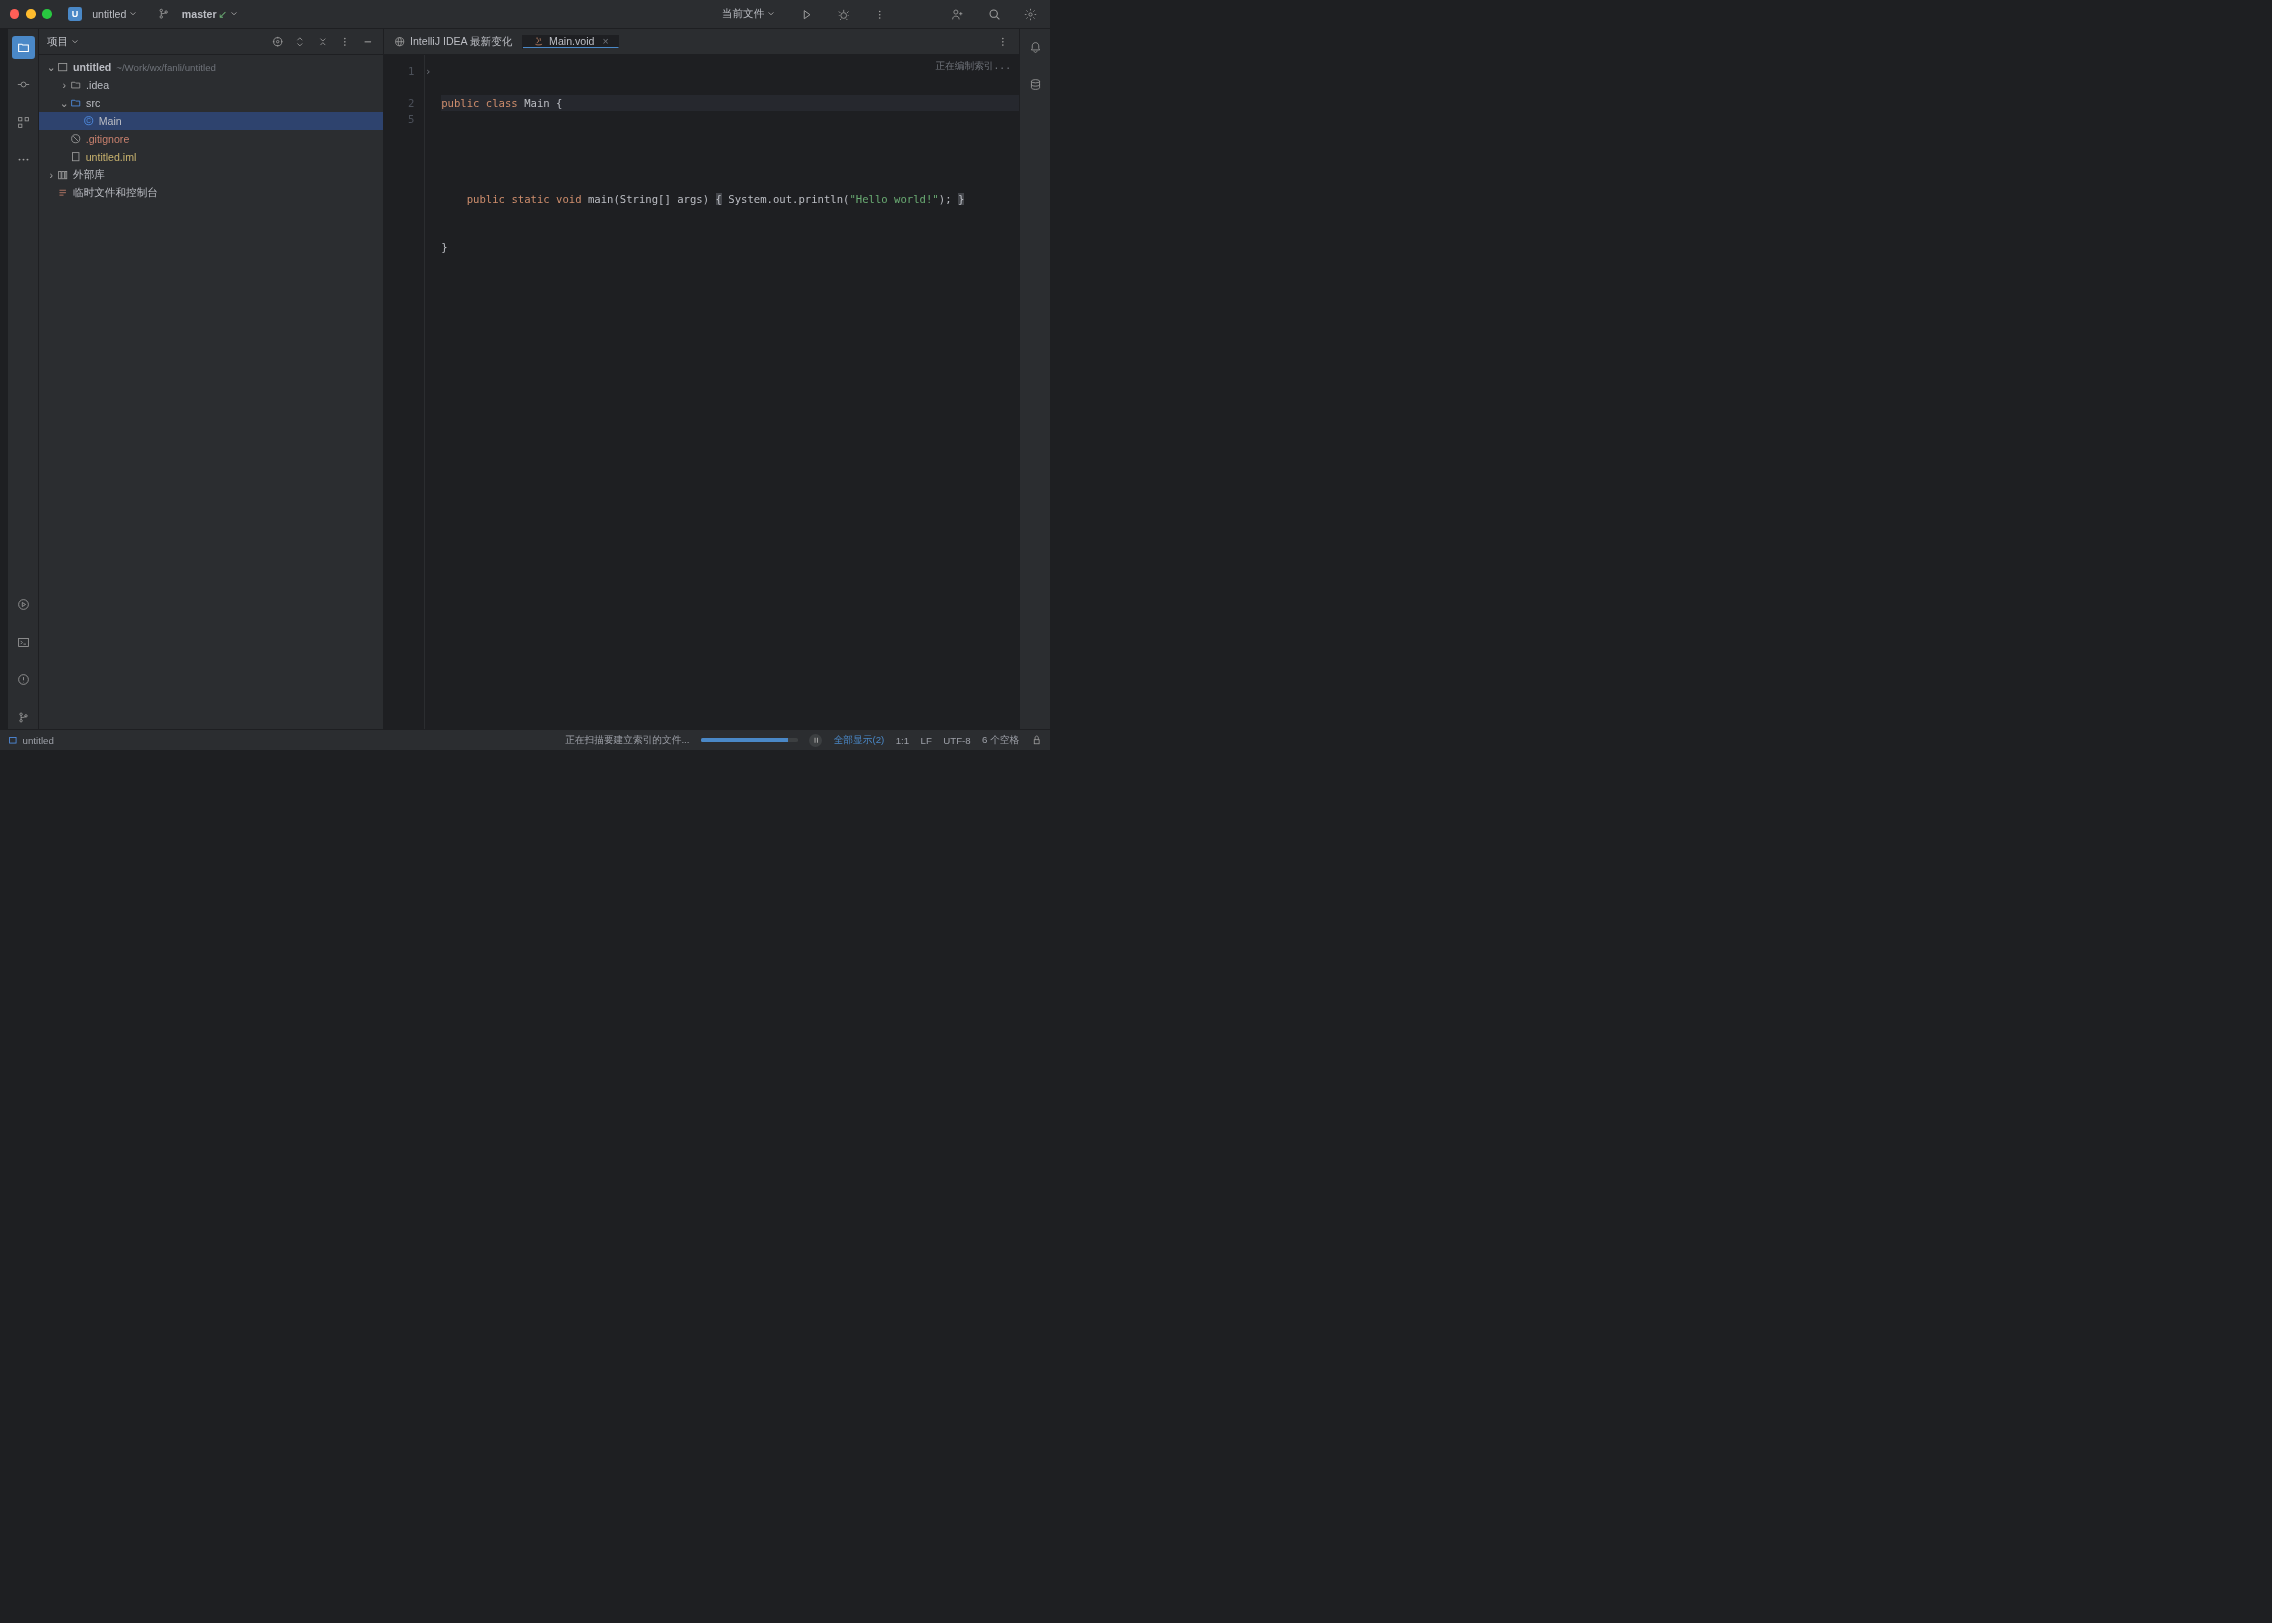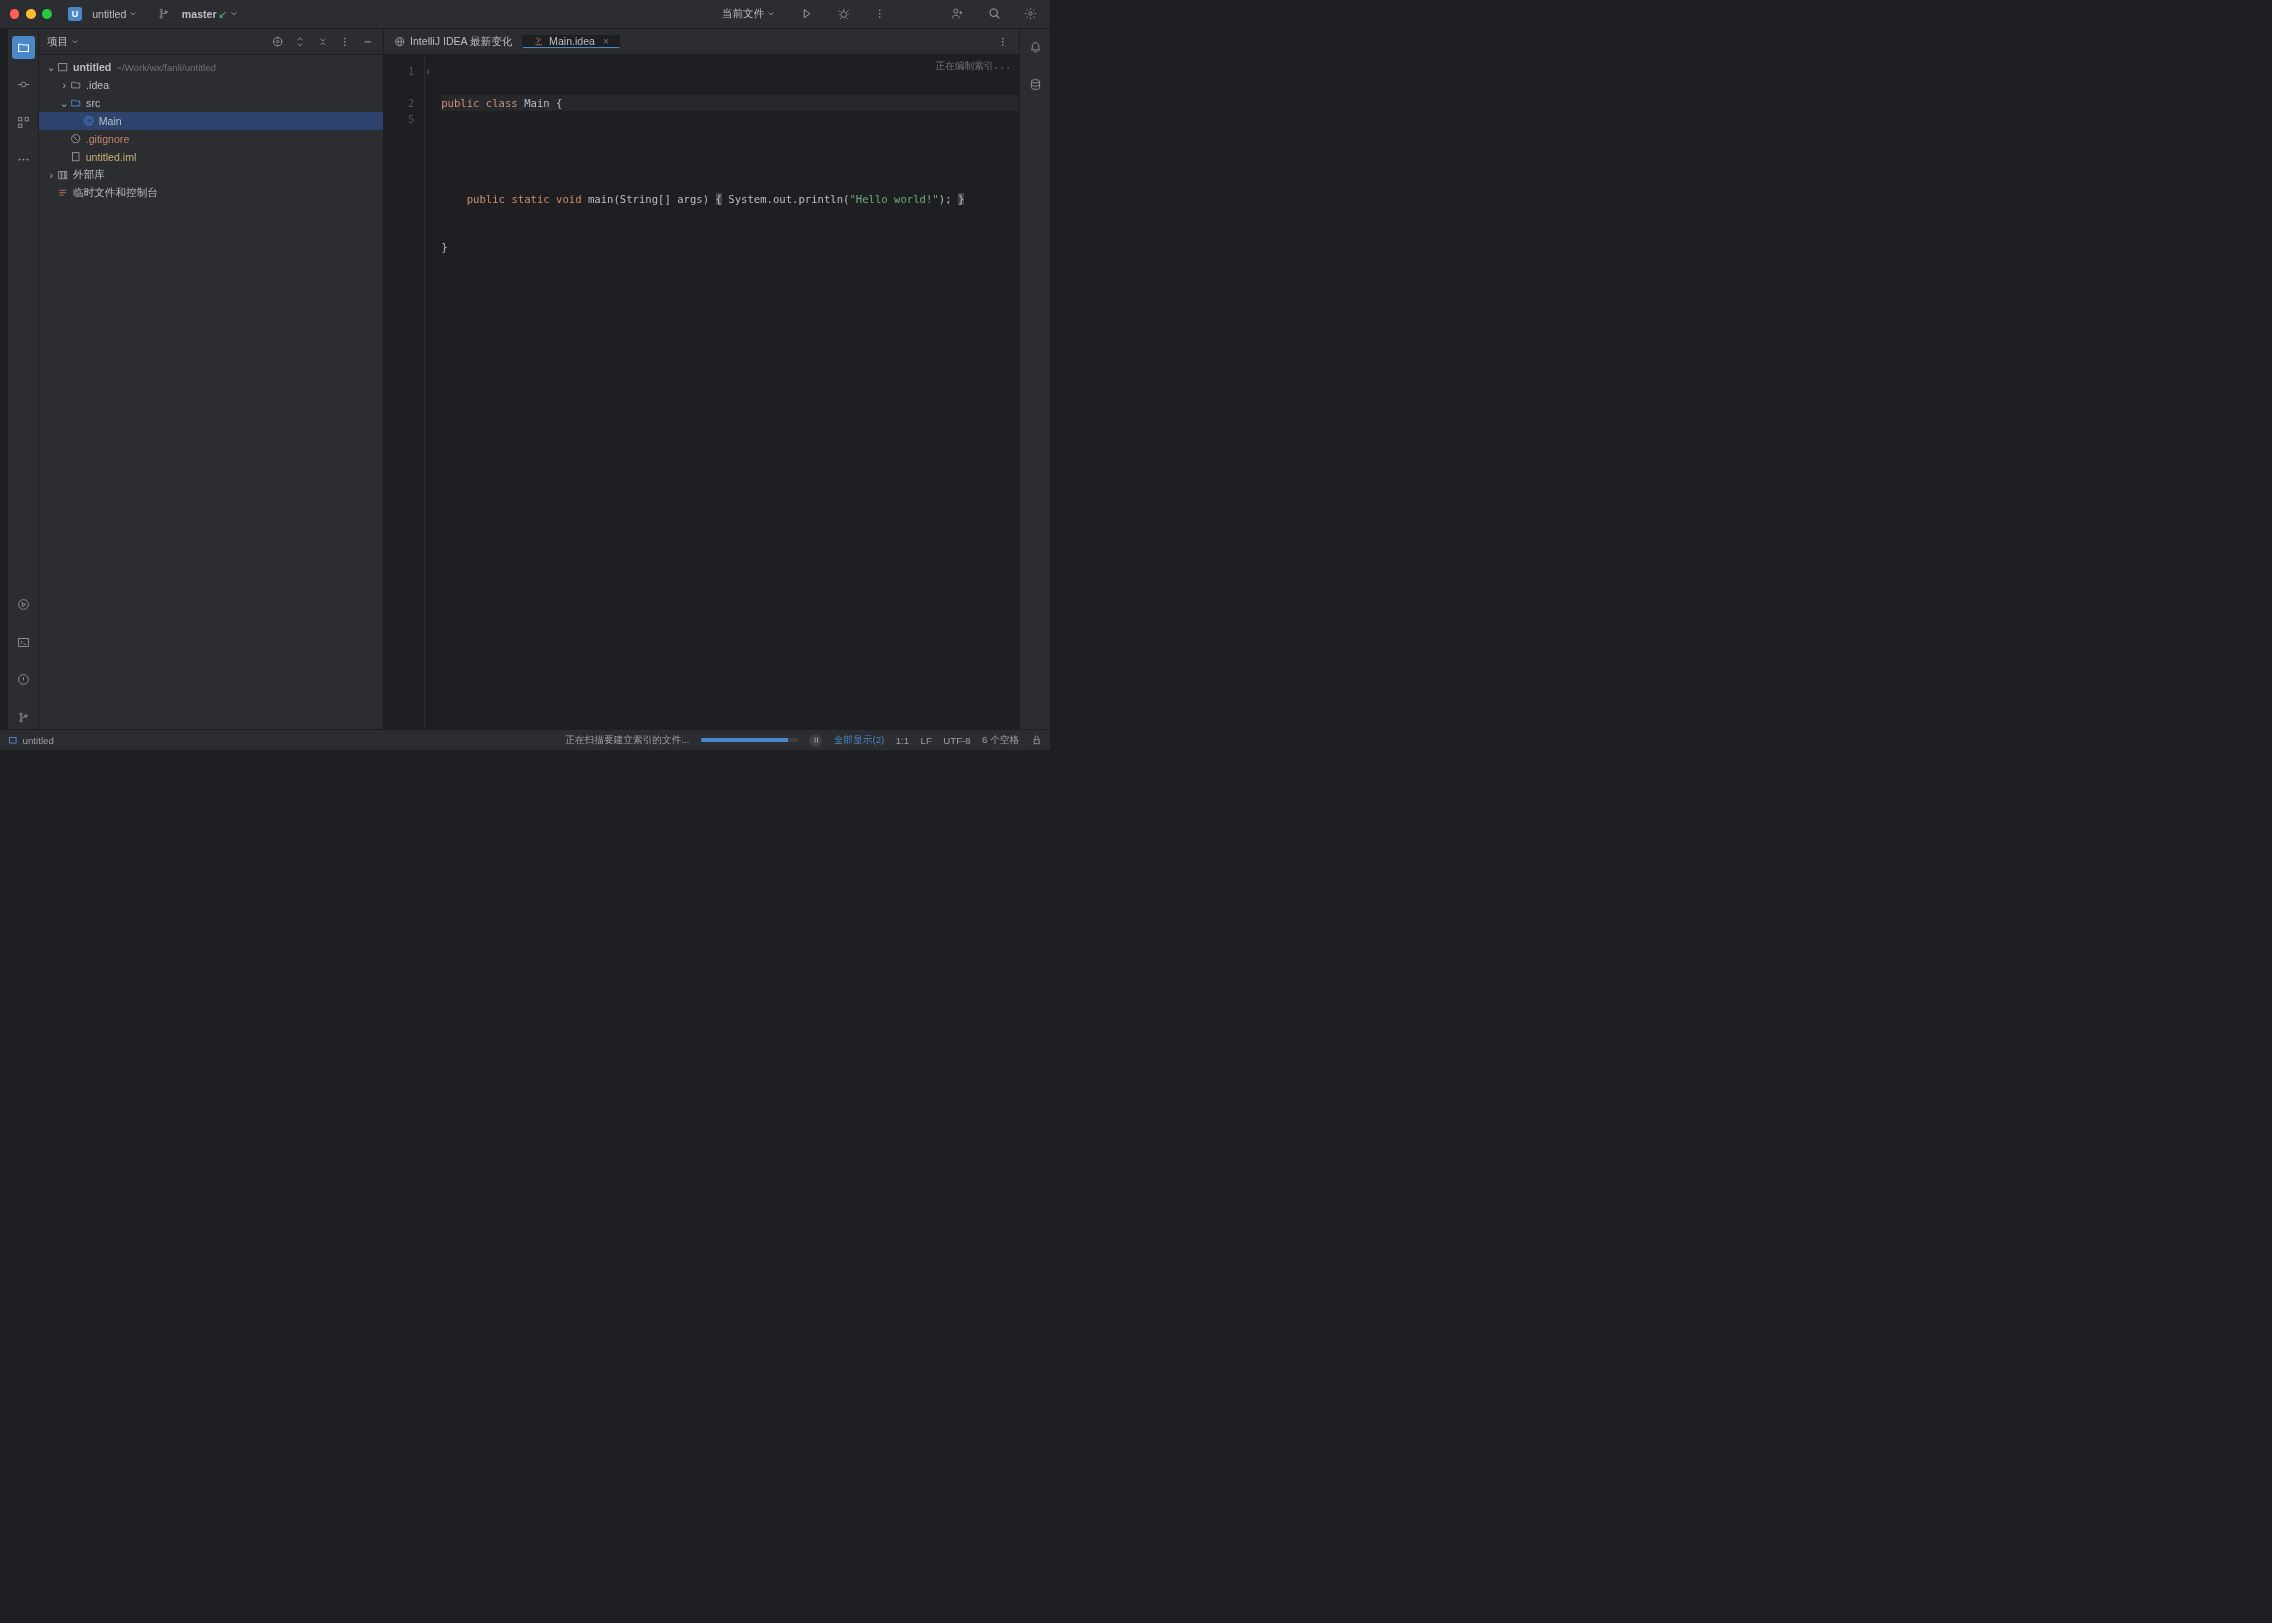--- a/index.html
+++ b/index.html
@@ -27,21 +27,21 @@
 .tl-max { background: #28c840; }
 .proj-badge {
   width: 14.6px; height: 14.6px; background: #4a88c7; border-radius: 2.4px;
   display: flex; align-items: center; justify-content: center;
   color: white; font-size: 9px; font-weight: bold; margin-right: 4.9px;
 }
 .tb-item { display: flex; align-items: center; padding: 3.2px 4.9px; color: #bcbec4; cursor: pointer; }
 .tb-item svg { margin-left: 3.2px; }
 .chevron { width: 8px; height: 8px; }
 .tb-spacer { flex: 1; }
-.tb-right { display: flex; align-items: flex-start; gap: 17px; }
+.tb-right { display: flex; align-items: flex-end; gap: 17px; }
 .icon-btn { width: 19.5px; height: 19.5px; display: flex; align-items: center; justify-content: center; cursor: pointer; color: #a0a0a0; }
 .main-area { display: flex; height: 700px; padding-left: 8px; }
 .left-rail {
   width: 31px; background: #2b2d30; display: flex; flex-direction: column;
   align-items: center; padding-top: 6.5px; gap: 14.6px; border-right: 0.8px solid #1e1f22;
 }
 .rail-btn {
   width: 23px; height: 23px; display: flex; align-items: center;
   justify-content: center; cursor: pointer; border-radius: 3.2px; color: #a0a0a0;
 }
@@ -384,21 +384,21 @@
             <circle cx="7" cy="7" r="5" fill="none" stroke="#a0a0a0"></circle>
             <ellipse cx="7" cy="7" rx="2" ry="5" fill="none" stroke="#a0a0a0"></ellipse>
             <path d="M2 7h10" stroke="#a0a0a0"></path>
           </svg>
         <span>IntelliJ IDEA 最新变化</span>
       </div>
       <div class="tab active">
         <svg width="11.4" height="11.4" viewBox="0 0 14 14">
             <path d="M5 3c-1 2 2 2 2 4s-2 1-2 3M9 4c-1 1 1 2 0 3M3 11c0 1.5 8 1.5 8 0" fill="none" stroke="#cf8e6d"></path>
           </svg>
-        <span>Main.idea</span>
+        <span>Main.void</span>
         <span class="tab-close">×</span>
       </div>
       <div class="tab-actions">
         <div class="icon-btn">
             <svg width="9.7" height="9.7" viewBox="0 0 12 12">
               <circle cx="6" cy="2" r="1" fill="#a0a0a0"></circle>
               <circle cx="6" cy="6" r="1" fill="#a0a0a0"></circle>
               <circle cx="6" cy="10" r="1" fill="#a0a0a0"></circle>
             </svg>
           </div>

